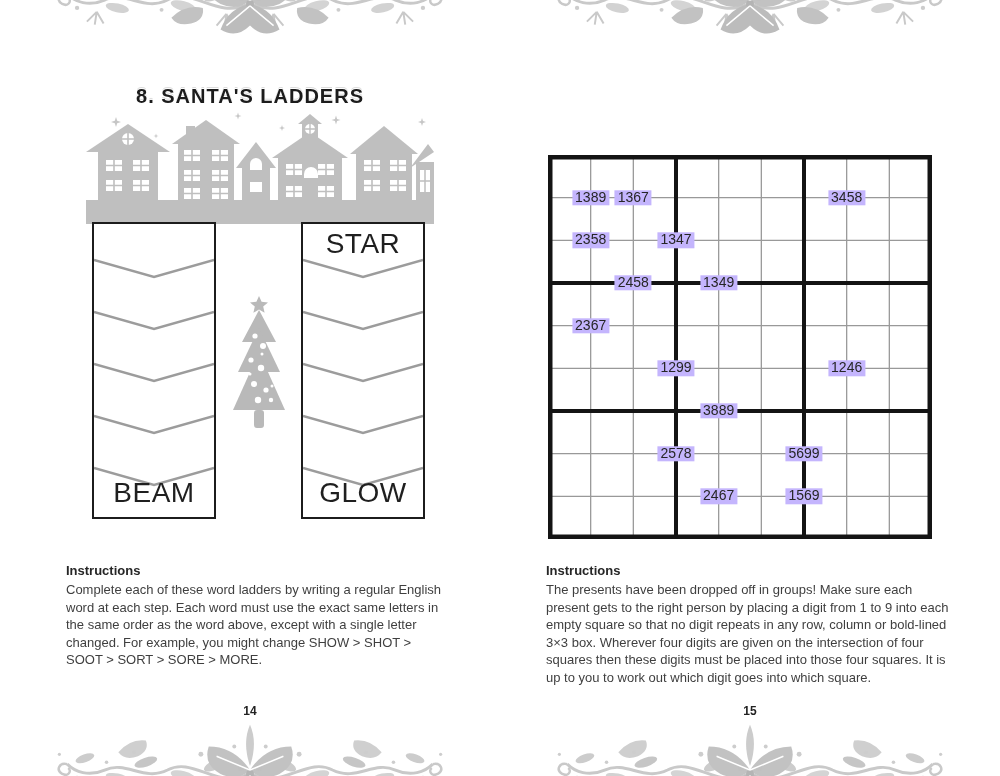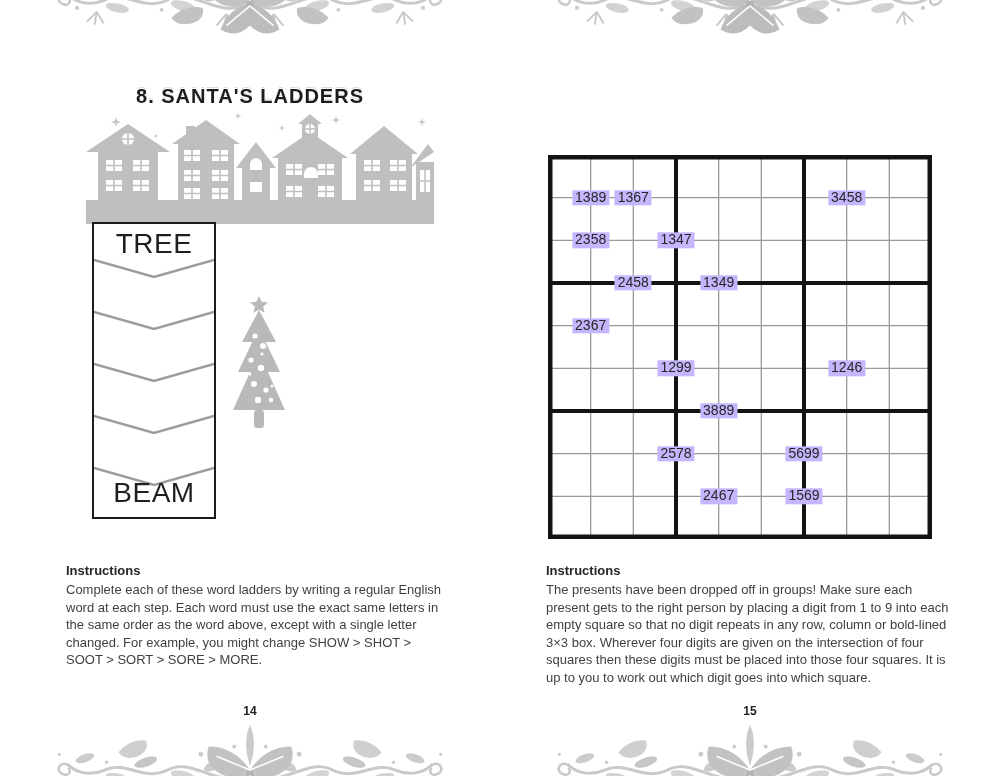--- a/index.html
+++ b/index.html
@@ -186,21 +186,20 @@
     <div class="ladder l1">
       <svg class="chevrons" viewBox="0 0 120 293">
         <g fill="none" stroke="#9c9c9c" stroke-width="2.4">
           <polyline points="0,36 60,53 120,36"></polyline>
           <polyline points="0,88 60,105 120,88"></polyline>
           <polyline points="0,140 60,157 120,140"></polyline>
           <polyline points="0,192 60,209 120,192"></polyline>
           <polyline points="0,244 60,261 120,244"></polyline>
         </g>
       </svg>
-      <div class="ladder-word top">TREE</div>
       <div class="ladder-word bottom">BEAM</div>
     </div>
 
     <svg class="tree" viewBox="0 0 62 140">
       <g fill="#b9b9b9">
         <path d="M31,2 l2.6,5.8 6.4,.6 -4.8,4.2 1.4,6.2 -5.6,-3.3 -5.6,3.3 1.4,-6.2 -4.8,-4.2 6.4,-.6 Z"></path>
         <polygon points="31,16 14,48 48,48"></polygon>
         <polygon points="31,34 10,78 52,78"></polygon>
         <polygon points="31,58 5,116 57,116"></polygon>
         <rect x="26" y="116" width="10" height="18" rx="3"></rect>
@@ -213,20 +212,33 @@
         <circle cx="26" cy="90" r="3"></circle>
           <circle cx="38" cy="96" r="2.6"></circle>
         <circle cx="30" cy="106" r="3.2"></circle>
           <circle cx="43" cy="106" r="2.2"></circle>
         <circle cx="34" cy="60" r="1.5"></circle>
           <circle cx="22" cy="80" r="1.5"></circle>
           <circle cx="44" cy="92" r="1.5"></circle>
       </g>
     </svg>
 
+    <div class="ladder l2">
+      <svg class="chevrons" viewBox="0 0 120 293">
+        <g fill="none" stroke="#9c9c9c" stroke-width="2.4">
+          <polyline points="0,36 60,53 120,36"></polyline>
+          <polyline points="0,88 60,105 120,88"></polyline>
+          <polyline points="0,140 60,157 120,140"></polyline>
+          <polyline points="0,192 60,209 120,192"></polyline>
+          <polyline points="0,244 60,261 120,244"></polyline>
+        </g>
+      </svg>
+      <div class="ladder-word top">STAR</div>
+      <div class="ladder-word bottom">GLOW</div>
+    </div>
 
     <div class="instructions">
       <div class="instr-h">Instructions</div>
       <p class="instr-b">Complete each of these word ladders by writing a regular English word at each step. Each word must use the exact same letters in the same order as the word above, except with a single letter changed. For example, you might change SHOW &gt; SHOT &gt; SOOT &gt; SORT &gt; SORE &gt; MORE.</p>
     </div>
 
     <div class="pageno">14</div>
 
     <svg class="flourish bottom" viewBox="0 0 460 120">
         <use href="#flourish"></use>

